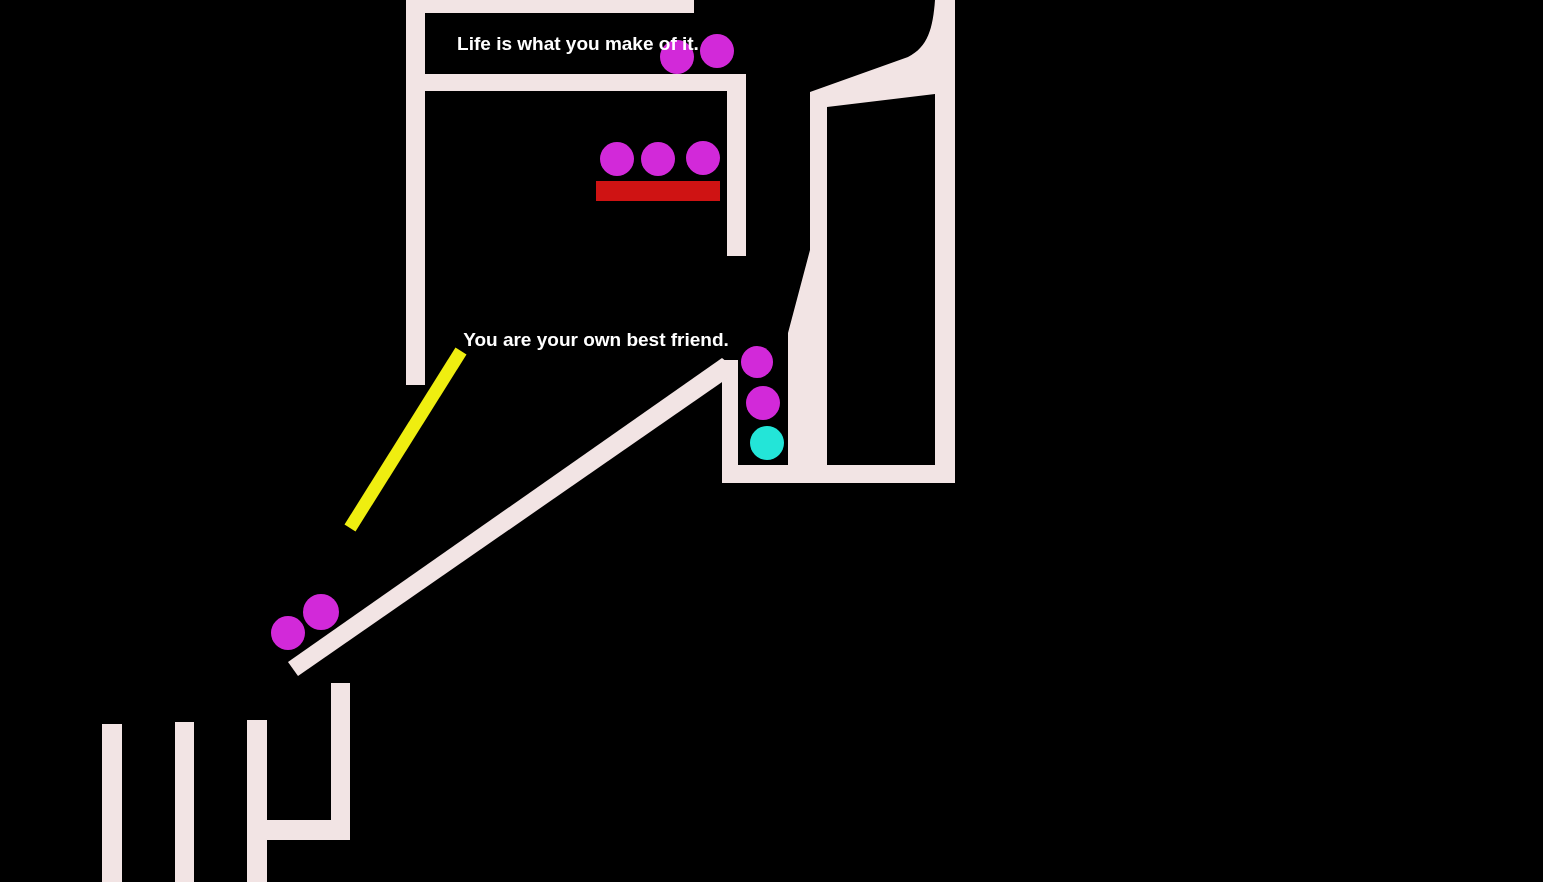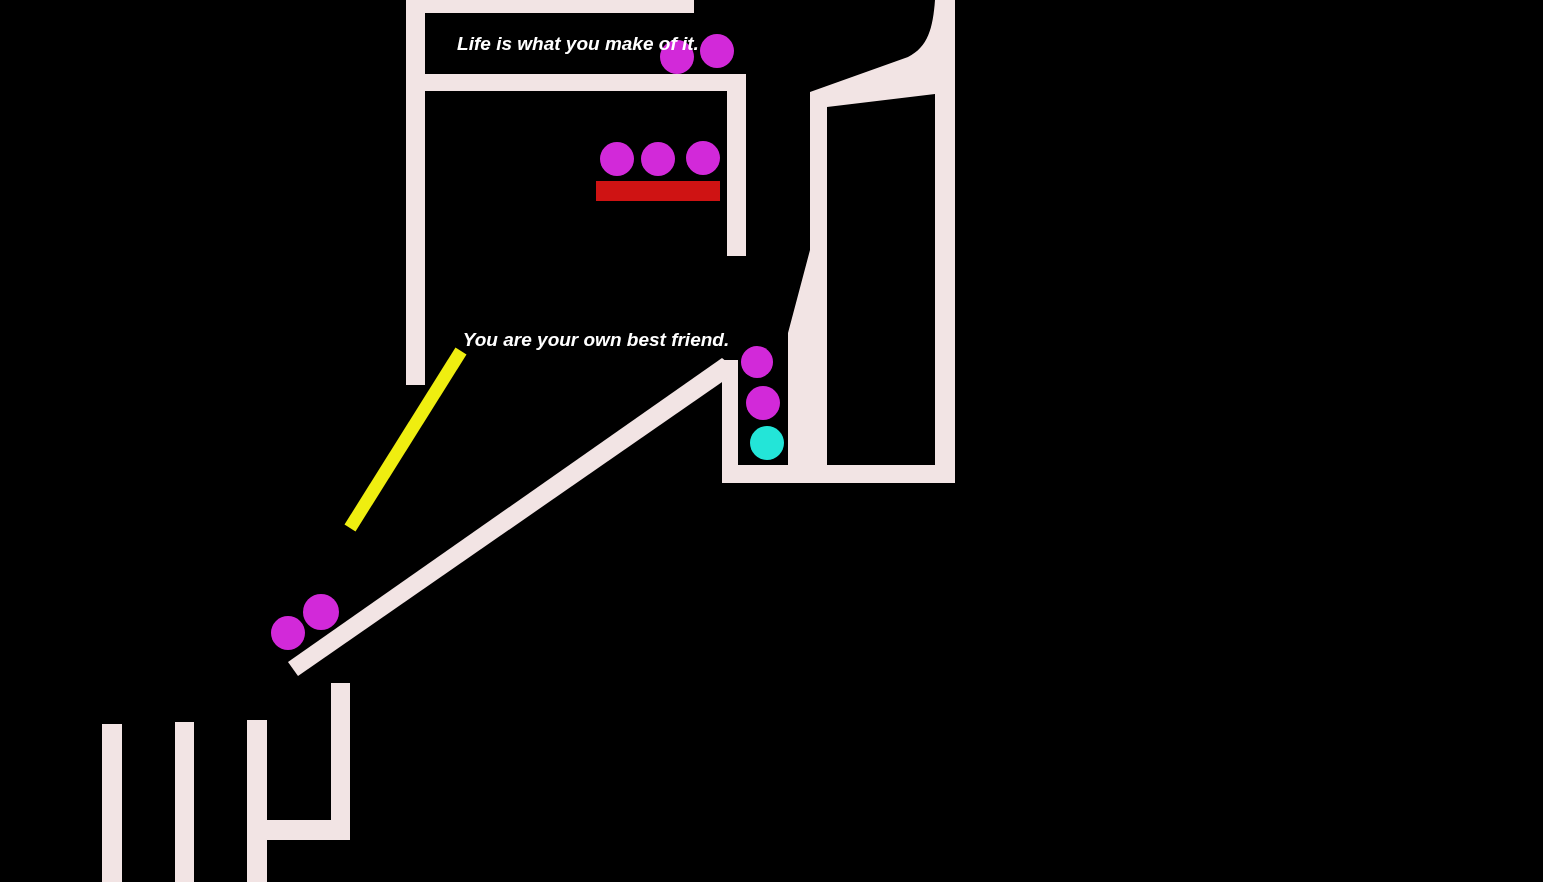--- a/index.html
+++ b/index.html
@@ -9,21 +9,20 @@
     width: 1543px;
     height: 882px;
     overflow: hidden;
     font-family: "Liberation Sans", sans-serif;
   }
   .stage {
     position: relative;
     width: 1461px;
     height: 882px;
     background: #000;
-    font-style: italic;
   }
   svg text {
     font-family: "Liberation Sans", "DejaVu Sans", sans-serif;
     font-weight: bold;
     font-size: 19px;
     paint-order: stroke;
   }
 </style>
 </head>
 <body>

